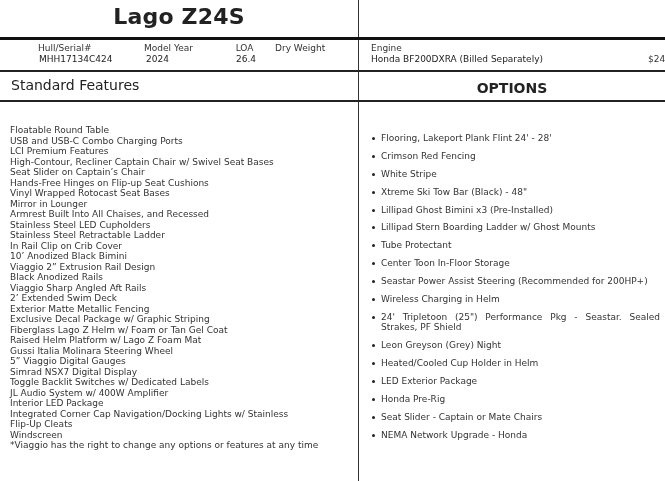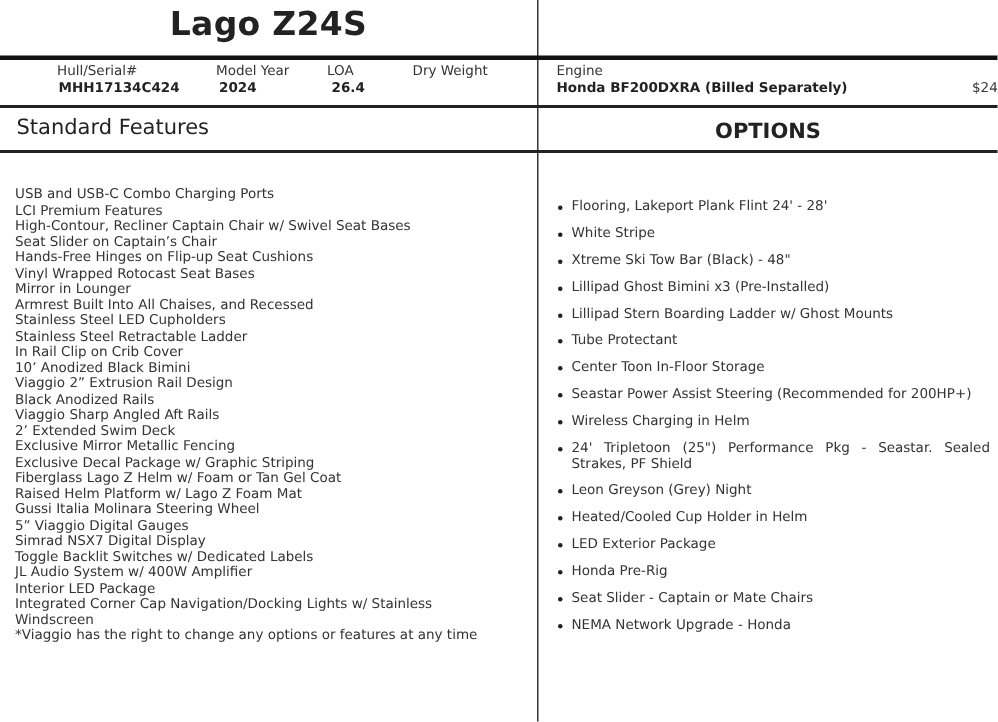--- a/index.html
+++ b/index.html
@@ -5,21 +5,21 @@
   html, body { margin: 0; padding: 0; background: #ffffff; }
   body { width: 665px; height: 481px; overflow: hidden; position: relative;
          font-family: "DejaVu Sans", sans-serif; color: #222; }
   .vline { position: absolute; left: 358px; top: 0; width: 1px; height: 481px; background: #333; }
   .hline-thick { position: absolute; left: 0; width: 665px; height: 3px; background: #111; }
   .hline { position: absolute; left: 0; width: 665px; height: 2px; background: #222; }
   .title { position: absolute; left: 0; top: 4px; width: 358px; text-align: center;
            font-size: 22px; font-weight: bold; color: #222; letter-spacing: 0.2px; }
   .spec { position: absolute; font-size: 9px; line-height: 11px; white-space: nowrap; }
   .spec .lbl { color: #333; }
-  .spec .val { font-weight: bold; color: #222; }
+  .spec .val { font-weight: normal; color: #222; }
   .sec-left { position: absolute; left: 11px; top: 77px; font-size: 14px; color: #222; }
   .sec-right { position: absolute; left: 359px; top: 80px; width: 306px; text-align: center;
                font-size: 14px; font-weight: bold; color: #222; }
   .std-list { position: absolute; left: 10px; top: 125px; width: 345px; font-size: 9px;
               line-height: 10.5px; color: #333; margin: 0; padding: 0; list-style: none; }
   .std-list li { margin: 0; padding: 0; }
   .opt-list { position: absolute; left: 372px; top: 133px; width: 288px; font-size: 9px;
               line-height: 10.5px; color: #333; margin: 0; padding: 0; list-style: none; }
   .opt-list li { position: relative; padding-left: 9px; margin-bottom: 7.4px; text-align: justify; }
   .opt-list li .bullet { position: absolute; left: 0; top: 4px; width: 3px; height: 3px;
@@ -35,21 +35,21 @@
 <div class="hline-thick" style="top:37px;"></div>
 
 <div class="spec" style="left:38px; top:43px;">
   <div class="lbl">Hull/Serial#</div>
   <div class="val" style="margin-left:1px;">MHH17134C424</div>
 </div>
 <div class="spec" style="left:144px; top:43px;">
   <div class="lbl">Model Year</div>
   <div class="val" style="margin-left:2px;">2024</div>
 </div>
-<div class="spec" style="left:218px; top:43px;">
+<div class="spec" style="left:233px; top:43px;text-align:center;">
   <div class="lbl">LOA</div>
   <div class="val" style="margin-left:3px;">26.4</div>
 </div>
 <div class="spec" style="left:275px; top:43px;">
   <div class="lbl">Dry Weight</div>
   <div class="val"></div>
 </div>
 <div class="spec" style="left:371px; top:43px;">
   <div class="lbl">Engine</div>
   <div class="val">Honda BF200DXRA (Billed Separately)</div>
@@ -59,52 +59,55 @@
 </div>
 
 <div class="hline" style="top:70px;"></div>
 
 <div class="sec-left">Standard Features</div>
 <div class="sec-right">OPTIONS</div>
 
 <div class="hline" style="top:100px;"></div>
 
 <ul class="std-list" id="std-list">
+    <li>Floatable Round Table</li>
     <li>USB and USB-C Combo Charging Ports</li>
     <li>LCI Premium Features</li>
     <li>High-Contour, Recliner Captain Chair w/ Swivel Seat Bases</li>
     <li>Seat Slider on Captain’s Chair</li>
     <li>Hands-Free Hinges on Flip-up Seat Cushions</li>
     <li>Vinyl Wrapped Rotocast Seat Bases</li>
     <li>Mirror in Lounger</li>
     <li>Armrest Built Into All Chaises, and Recessed</li>
     <li>Stainless Steel LED Cupholders</li>
     <li>Stainless Steel Retractable Ladder</li>
     <li>In Rail Clip on Crib Cover</li>
     <li>10’ Anodized Black Bimini</li>
     <li>Viaggio 2” Extrusion Rail Design</li>
     <li>Black Anodized Rails</li>
     <li>Viaggio Sharp Angled Aft Rails</li>
     <li>2’ Extended Swim Deck</li>
-    <li>Exclusive Mirror Metallic Fencing</li>
+    <li>Exterior Matte Metallic Fencing</li>
     <li>Exclusive Decal Package w/ Graphic Striping</li>
     <li>Fiberglass Lago Z Helm w/ Foam or Tan Gel Coat</li>
     <li>Raised Helm Platform w/ Lago Z Foam Mat</li>
     <li>Gussi Italia Molinara Steering Wheel</li>
     <li>5” Viaggio Digital Gauges</li>
     <li>Simrad NSX7 Digital Display</li>
     <li>Toggle Backlit Switches w/ Dedicated Labels</li>
     <li>JL Audio System w/ 400W Amplifier</li>
     <li>Interior LED Package</li>
     <li>Integrated Corner Cap Navigation/Docking Lights w/ Stainless</li>
+    <li>Flip-Up Cleats</li>
     <li>Windscreen</li>
     <li>*Viaggio has the right to change any options or features at any time</li>
   </ul>
 <ul class="opt-list" id="opt-list">
     <li><span class="bullet"></span><span>Flooring, Lakeport Plank Flint 24' - 28'</span></li>
+    <li><span class="bullet"></span><span>Crimson Red Fencing</span></li>
     <li><span class="bullet"></span><span>White Stripe</span></li>
     <li><span class="bullet"></span><span>Xtreme Ski Tow Bar (Black) - 48"</span></li>
     <li><span class="bullet"></span><span>Lillipad Ghost Bimini x3 (Pre-Installed)</span></li>
     <li><span class="bullet"></span><span>Lillipad Stern Boarding Ladder w/ Ghost Mounts</span></li>
     <li><span class="bullet"></span><span>Tube Protectant</span></li>
     <li><span class="bullet"></span><span>Center Toon In-Floor Storage</span></li>
     <li><span class="bullet"></span><span>Seastar Power Assist Steering (Recommended for 200HP+)</span></li>
     <li><span class="bullet"></span><span>Wireless Charging in Helm</span></li>
     <li><span class="bullet"></span><span>24' Tripletoon (25") Performance Pkg - Seastar. Sealed Strakes, PF Shield</span></li>
     <li><span class="bullet"></span><span>Leon Greyson (Grey) Night</span></li>

